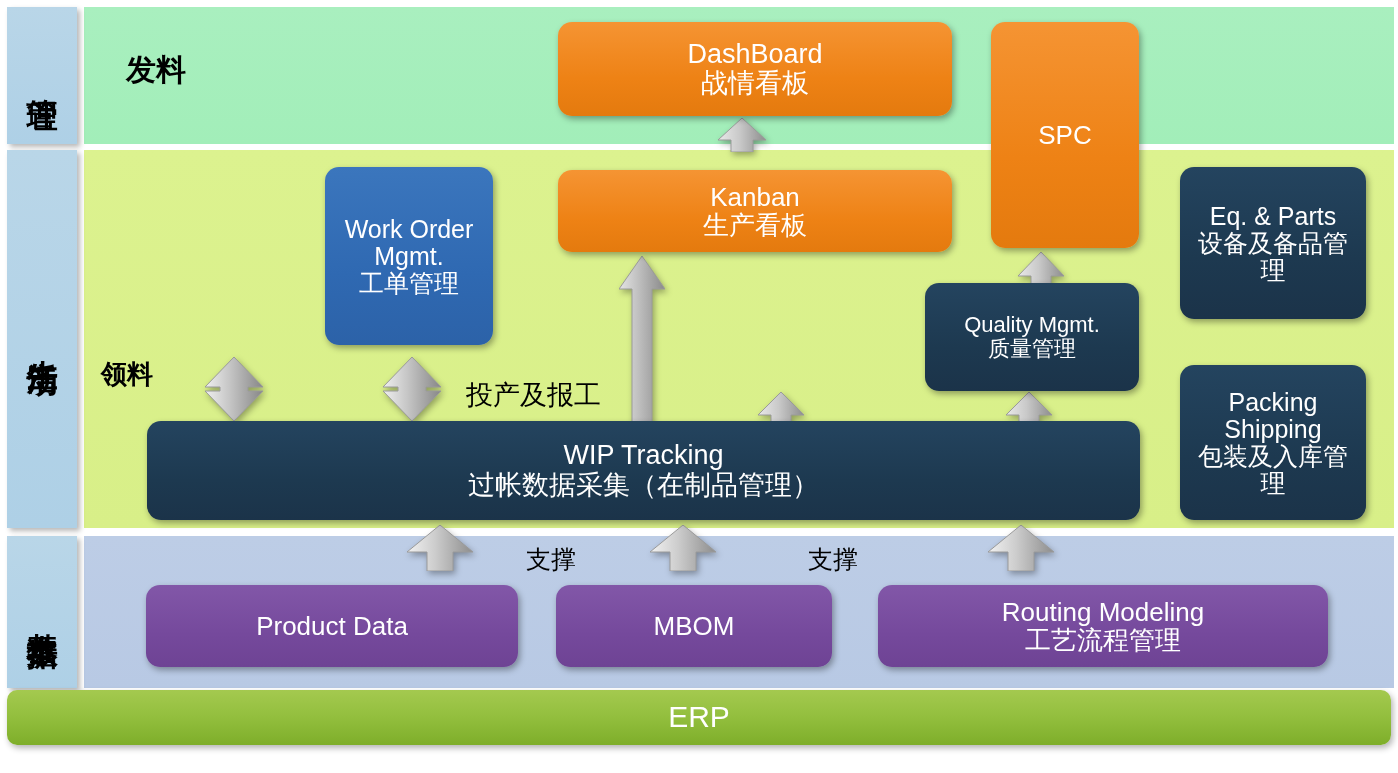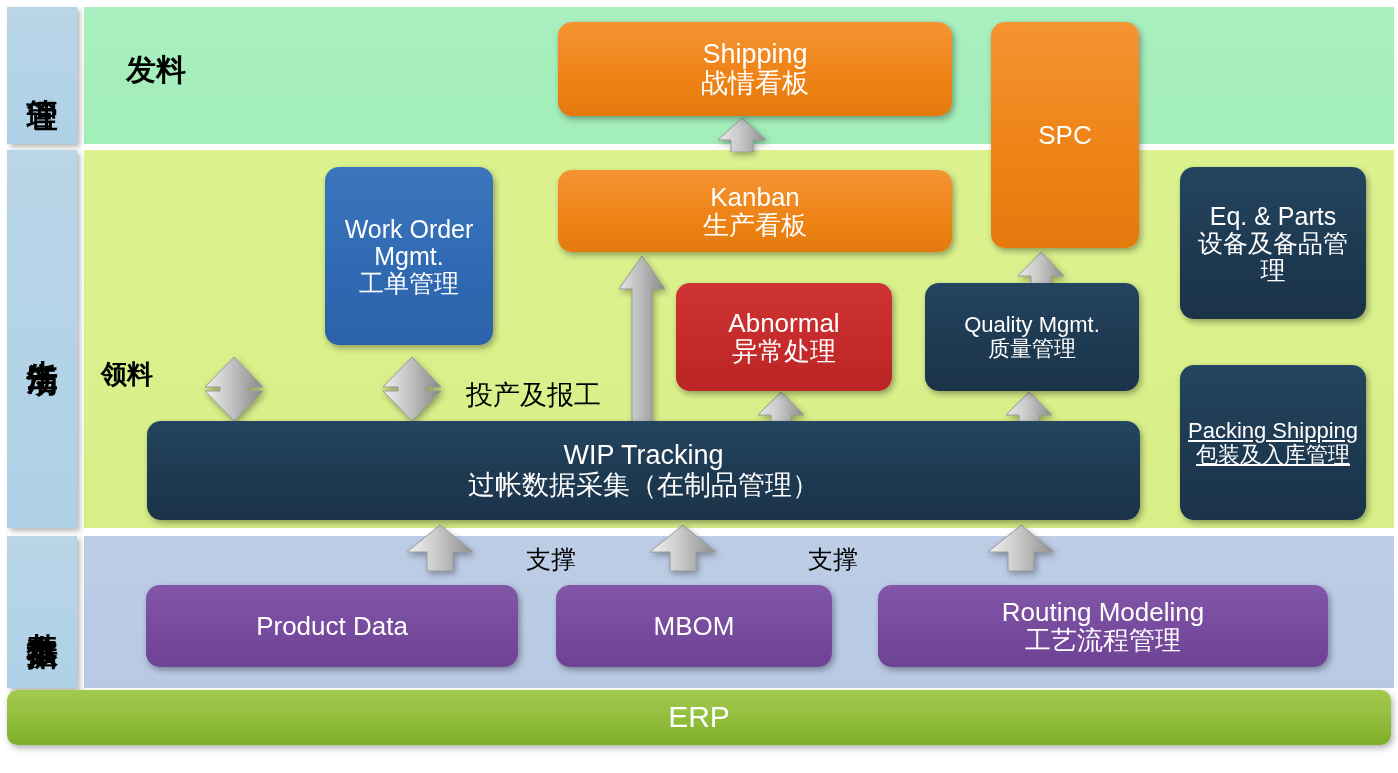--- a/index.html
+++ b/index.html
@@ -76,21 +76,21 @@
 
   
   #node-dashboard{left:558px;top:22px;width:394px;height:94px;font-size:27px;}
   #node-spc{left:991px;top:22px;width:148px;height:226px;font-size:26px;}
   #node-kanban{left:558px;top:170px;width:394px;height:82px;font-size:26px;text-align:right;}
   #node-kitting{left:148px;top:167px;width:168px;height:178px;font-size:25px;}
   #node-workorder{left:325px;top:167px;width:168px;height:178px;font-size:25px;}
   #node-abnormal{left:676px;top:283px;width:216px;height:108px;font-size:26px;}
   #node-quality{left:925px;top:283px;width:214px;height:108px;font-size:22px;}
   #node-eqparts{left:1180px;top:167px;width:186px;height:152px;font-size:25px;}
-  #node-packing{left:1180px;top:365px;width:186px;height:155px;font-size:22px;text-decoration:underline;}
+  #node-packing{left:1180px;top:365px;width:186px;height:155px;font-size:25px;}
   #node-wip{left:147px;top:421px;width:993px;height:99px;font-size:27px;}
   #node-productdata{left:146px;top:585px;width:372px;height:82px;font-size:26px;}
   #node-mbom{left:556px;top:585px;width:276px;height:82px;font-size:26px;}
   #node-routing{left:878px;top:585px;width:450px;height:82px;font-size:26px;}
   #node-erp{left:7px;top:690px;width:1384px;height:55px;font-size:30px;
             display:flex;align-items:center;justify-content:center;color:#fff;
             box-shadow:2px 3px 6px rgba(0,0,0,.30);}
 
   
   .anno{
@@ -239,43 +239,39 @@
     </svg>
   </div>
 
   <div class="arrow" id="arr-base3">
     <svg width="66" height="46" viewBox="0 0 66 46">
       <path d="M33 0 L66 27 L46 27 L46 46 L20 46 L20 27 L0 27 Z" fill="url(#gF)" stroke="#9a9a9a" stroke-width="1"></path>
     </svg>
   </div>
 
   <div class="node orange" id="node-dashboard">
-    <span class="en">Shipping</span>
+    <span class="en">DashBoard</span>
     <span class="cn">战情看板</span>
   </div>
 
   <div class="node orange" id="node-spc">
     <span class="en">SPC</span>
   </div>
 
   <div class="node orange" id="node-kanban">
     <span class="en">Kanban</span>
     <span class="cn">生产看板</span>
   </div>
 
 
   <div class="node blue" id="node-workorder">
     <span class="en">Work Order Mgmt.</span>
     <span class="cn">工单管理</span>
   </div>
 
-  <div class="node red" id="node-abnormal">
-    <span class="en">Abnormal</span>
-    <span class="cn">异常处理</span>
-  </div>
 
   <div class="node navy" id="node-quality">
     <span class="en">Quality Mgmt.</span>
     <span class="cn">质量管理</span>
   </div>
 
   <div class="node navy" id="node-eqparts">
     <span class="en">Eq. &amp; Parts</span>
     <span class="cn">设备及备品管理</span>
   </div>

